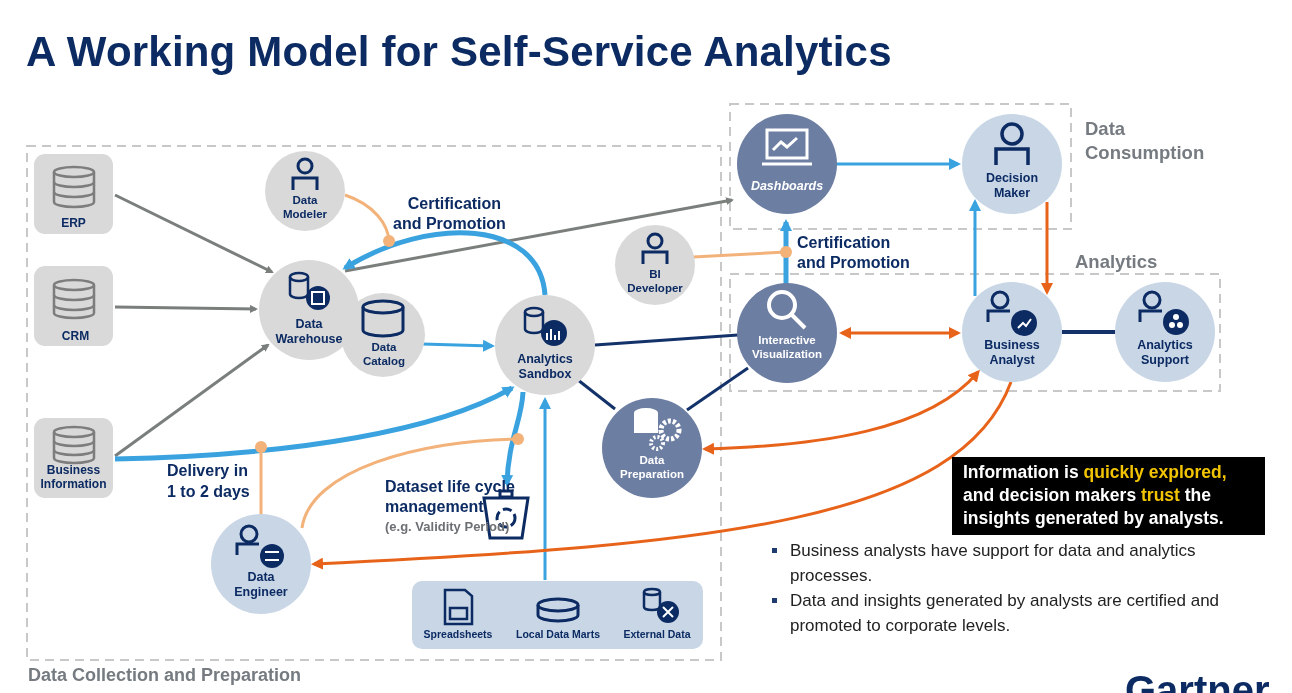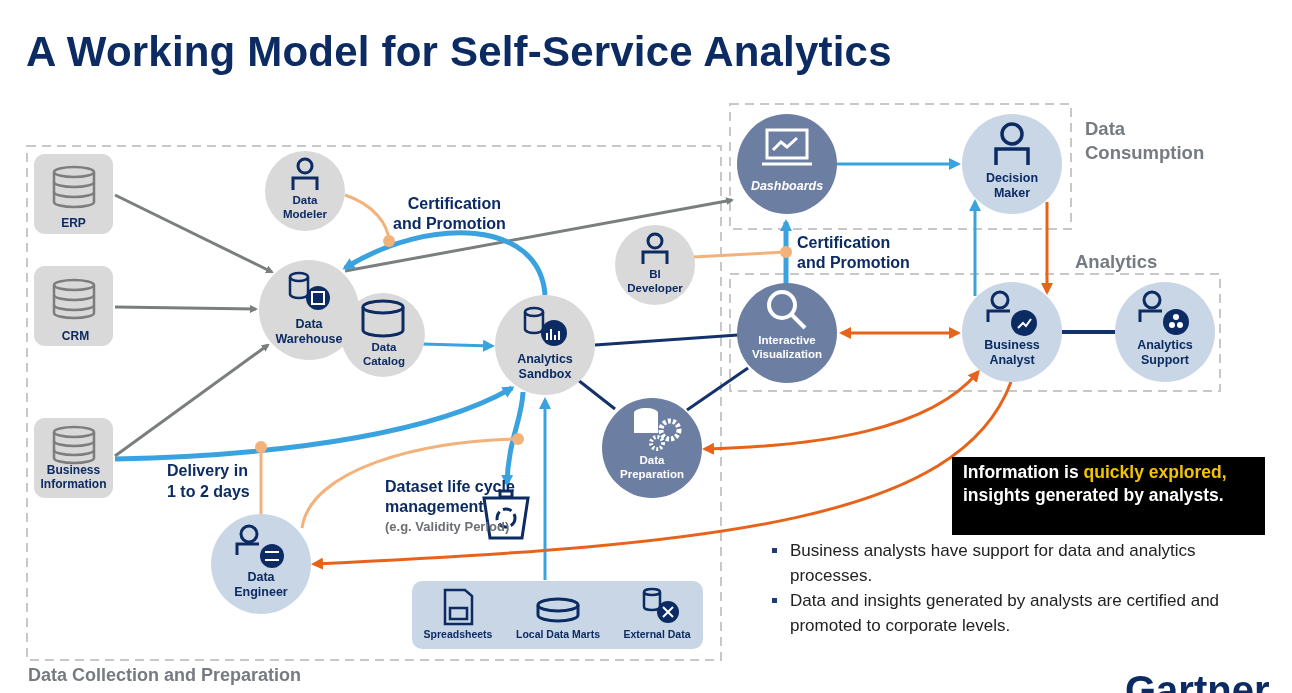--- a/index.html
+++ b/index.html
@@ -287,20 +287,21 @@
     <div>1 to 2 days</div>
   </div>
 <div class="note" style="left:349px;top:477px;line-height:20px;margin-left:36px;">
     <div>Dataset life cycle</div>
     <div>management</div>
     <div class="sub">(e.g. Validity Period)</div>
   </div>
 
 <div class="callout">
   <div><span>Information is </span><span class="hl">quickly explored,</span></div>
+  <div><span>and decision makers </span><span class="hl">trust</span><span> the</span></div>
   <div><span>insights generated by analysts.</span></div>
 </div>
 
 <ul class="bullets">
   <li>Business analysts have support for data and analytics processes.</li>
   <li>Data and insights generated by analysts are certified and promoted to corporate levels.</li>
 </ul>
 
 <div class="logo">Gartner</div>
 

